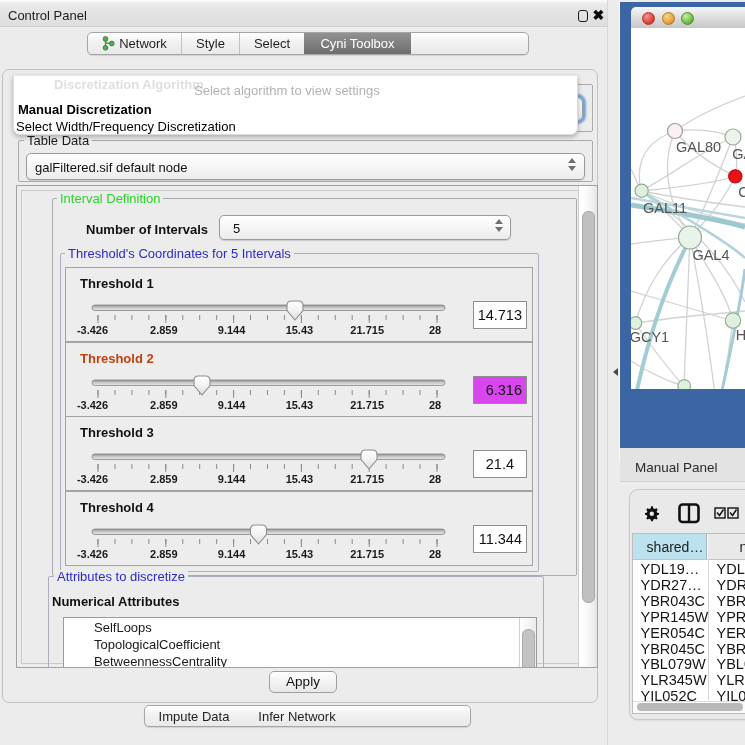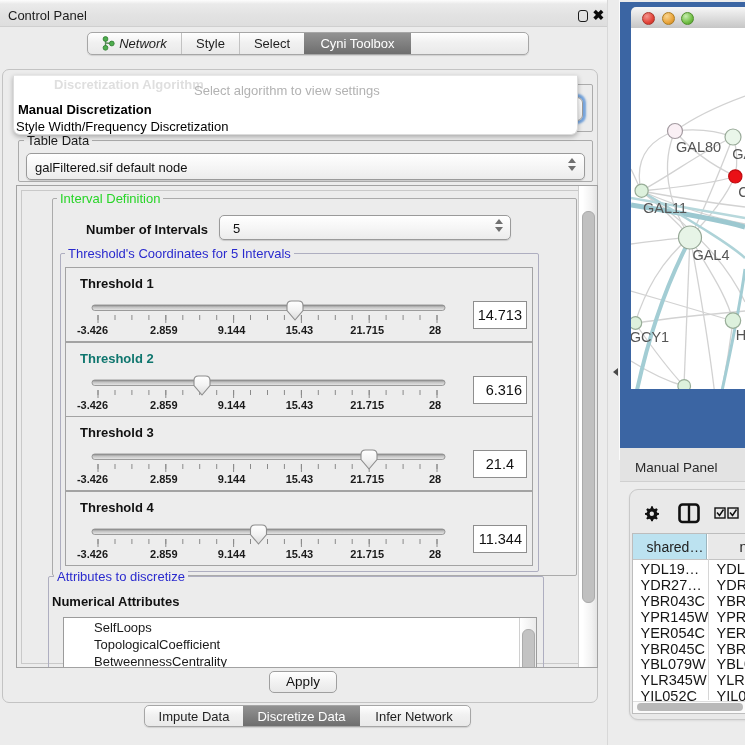--- a/index.html
+++ b/index.html
@@ -40,21 +40,21 @@
 </head>
 <body>
 
 <div id="titlebar" class="abs">
     <span class="t">Control Panel</span>
   </div>
 <div id="winbtn-sq" class="abs"></div>
 <div id="winbtn-x" class="abs">✖</div>
 
 <div id="tabs-top" class="seg abs">
-  <div class="s" style="width:93px;font-style:italic;">
+  <div class="s" style="width:93px;">
     <svg width="13" height="15" viewBox="0 0 13 15" style="margin-right:4px;">
       <line x1="3.5" y1="3" x2="3.5" y2="12" stroke="#5c8a5c" stroke-width="1.3"></line>
       <line x1="3.5" y1="7" x2="9.5" y2="7.5" stroke="#5c8a5c" stroke-width="1.3"></line>
       <circle cx="3.5" cy="3" r="2.4" fill="#4fae4f" stroke="#2d7a2d" stroke-width="0.8"></circle>
       <circle cx="3.5" cy="11.8" r="2.4" fill="#4fae4f" stroke="#2d7a2d" stroke-width="0.8"></circle>
       <circle cx="9.8" cy="7.5" r="2.4" fill="#4fae4f" stroke="#2d7a2d" stroke-width="0.8"></circle>
     </svg>Network</div>
   <div class="sep"></div>
   <div class="s" style="width:57px;">Style</div>
   <div class="sep"></div>
@@ -157,21 +157,21 @@
         <text x="301.2" y="38" font-size="11" font-weight="bold" fill="#1a1a1a" text-anchor="middle" font-family="Liberation Sans">21.715</text>
         <text x="369.0" y="38" font-size="11" font-weight="bold" fill="#1a1a1a" text-anchor="middle" font-family="Liberation Sans">28</text>
         <path d="M 221.0 14.5 L 221.0 9.5 Q 221.0 5 225.5 5 L 232.5 5 Q 237.0 5 237.0 9.5 L 237.0 14.5 L 229.0 24 Z" fill="url(#th22)" stroke="#8d8d8d" stroke-width="1.1"></path>
       </svg>
     <div class="abs" style="left:407px;top:33px;width:52px;height:26px;border:1px solid #8e8e8e;background:#fff;
          display:flex;align-items:center;justify-content:flex-end;padding-right:0;">
       <span style="font-size:14.5px;color:#111;padding-right:4px;margin-left:16px;">14.713</span>
     </div>
   </div>
   <div class="abs" style="left:48px;top:155.7px;width:466px;height:73px;border:1px solid #a3a3a3;background:#ededed;">
-    <span class="abs" style="left:14px;top:8px;font-size:13px;font-weight:bold;color:#0f766e;">Threshold 2</span>
+    <span class="abs" style="left:14px;top:8px;font-size:13px;font-weight:bold;color:#c2410c;">Threshold 2</span>
     <svg class="abs" style="left:0;top:28px;" width="468" height="46" viewBox="0 0 468 46">
         <defs>
           <linearGradient id="tg3" x1="0" y1="0" x2="0" y2="1">
             <stop offset="0" stop-color="#8e8e8e"></stop>
             <stop offset="0.45" stop-color="#c6c6c6"></stop>
             <stop offset="1" stop-color="#e9e9e9"></stop>
           </linearGradient>
           <linearGradient id="th3" x1="0" y1="0" x2="0" y2="1">
             <stop offset="0" stop-color="#ffffff"></stop>
             <stop offset="0.5" stop-color="#f2f2f2"></stop>
@@ -207,21 +207,21 @@
         <line x1="303.2" y1="19" x2="303.2" y2="27" stroke="#8a8a8a" stroke-width="1"></line>
         <line x1="371.0" y1="19" x2="371.0" y2="27" stroke="#8a8a8a" stroke-width="1"></line>
         <text x="26.5" y="38" font-size="11" font-weight="bold" fill="#1a1a1a" text-anchor="middle" font-family="Liberation Sans">-3.426</text>
         <text x="97.8" y="38" font-size="11" font-weight="bold" fill="#1a1a1a" text-anchor="middle" font-family="Liberation Sans">2.859</text>
         <text x="165.6" y="38" font-size="11" font-weight="bold" fill="#1a1a1a" text-anchor="middle" font-family="Liberation Sans">9.144</text>
         <text x="233.4" y="38" font-size="11" font-weight="bold" fill="#1a1a1a" text-anchor="middle" font-family="Liberation Sans">15.43</text>
         <text x="301.2" y="38" font-size="11" font-weight="bold" fill="#1a1a1a" text-anchor="middle" font-family="Liberation Sans">21.715</text>
         <text x="369.0" y="38" font-size="11" font-weight="bold" fill="#1a1a1a" text-anchor="middle" font-family="Liberation Sans">28</text>
         <path d="M 128.0 14.5 L 128.0 9.5 Q 128.0 5 132.5 5 L 139.5 5 Q 144.0 5 144.0 9.5 L 144.0 14.5 L 136.0 24 Z" fill="url(#th3)" stroke="#8d8d8d" stroke-width="1.1"></path>
       </svg>
-    <div class="abs" style="left:407px;top:33px;width:52px;height:26px;border:1px solid #8e8e8e;background:#ffffff;
+    <div class="abs" style="left:407px;top:33px;width:52px;height:26px;border:1px solid #8e8e8e;background:#d946ef;
          display:flex;align-items:center;justify-content:flex-end;padding-right:0;">
       <span style="font-size:14.5px;color:#111;padding-right:4px;">6.316</span>
     </div>
   </div>
   <div class="abs" style="left:48px;top:230.3px;width:466px;height:73px;border:1px solid #a3a3a3;background:#ededed;">
     <span class="abs" style="left:14px;top:8px;font-size:13px;font-weight:bold;color:#111;">Threshold 3</span>
     <svg class="abs" style="left:0;top:28px;" width="468" height="46" viewBox="0 0 468 46">
         <defs>
           <linearGradient id="tg16" x1="0" y1="0" x2="0" y2="1">
             <stop offset="0" stop-color="#8e8e8e"></stop>
@@ -348,21 +348,20 @@
   </div>
 </div>
 
 <div class="abs" style="left:269px;top:671px;width:66px;height:20px;border:1px solid #9f9f9f;border-radius:5px;
      background:linear-gradient(#ffffff,#f2f2f2 50%,#e8e8e8);text-align:center;">
   <span style="font-size:13.5px;color:#111;line-height:19px;">Apply</span>
 </div>
 
 <div id="tabs-bot" class="seg abs">
   <div class="s" style="width:98px;">Impute Data</div>
-  <div class="s on" style="width:117px;">Discretize Data</div>
   <div class="s" style="width:108px;">Infer Network</div>
 </div>
 
 <div class="abs" style="left:607px;top:0;width:1px;height:745px;background:#d8d8d8;"></div>
 <div class="abs" style="left:618.5px;top:0;width:1.5px;height:460px;background:#fbfbfb;"></div>
 <div class="abs" style="left:612.5px;top:368px;width:0;height:0;border-top:4px solid transparent;border-bottom:4px solid transparent;border-right:5px solid #4a4a4a;"></div>
 
 <div class="abs" style="left:620px;top:2px;width:125px;height:445.5px;background:#3b65a3;"></div>
 
 <div class="abs" style="left:631px;top:7px;width:114px;height:20.5px;border-radius:5px 0 0 0;
@@ -490,14 +489,14 @@
     <div class="abs" style="left:4px;top:1.5px;width:106px;height:8px;background:#b9b9b9;border-radius:4px;"></div>
   </div>
 </div>
 
 <div id="popup" class="abs" style="left:13px;top:75px;width:563px;height:58px;
      background:#ffffff;border:1px solid #dcdcdc;border-top-color:#e8e8e8;
      border-radius:1px 1px 7px 7px;box-shadow:0 2px 5px rgba(0,0,0,0.28);">
   <span class="abs" style="left:40px;top:1px;font-size:13px;font-weight:bold;color:#dfdfdf;white-space:nowrap;">Discretization Algorithm</span>
   <span class="abs" style="left:180px;top:7px;font-size:13px;color:#b2b2b2;white-space:nowrap;">Select algorithm to view settings</span>
   <span class="abs" style="left:4px;top:26px;font-size:13px;font-weight:bold;color:#000;white-space:nowrap;">Manual Discretization</span>
-  <span class="abs" style="left:2px;top:43px;font-size:13px;color:#000;white-space:nowrap;">Style Width/Frequency Discretization</span>
+  <span class="abs" style="left:2px;top:43px;font-size:13px;color:#000;white-space:nowrap;">Select Width/Frequency Discretization</span>
 </div>
 
 </body></html>

